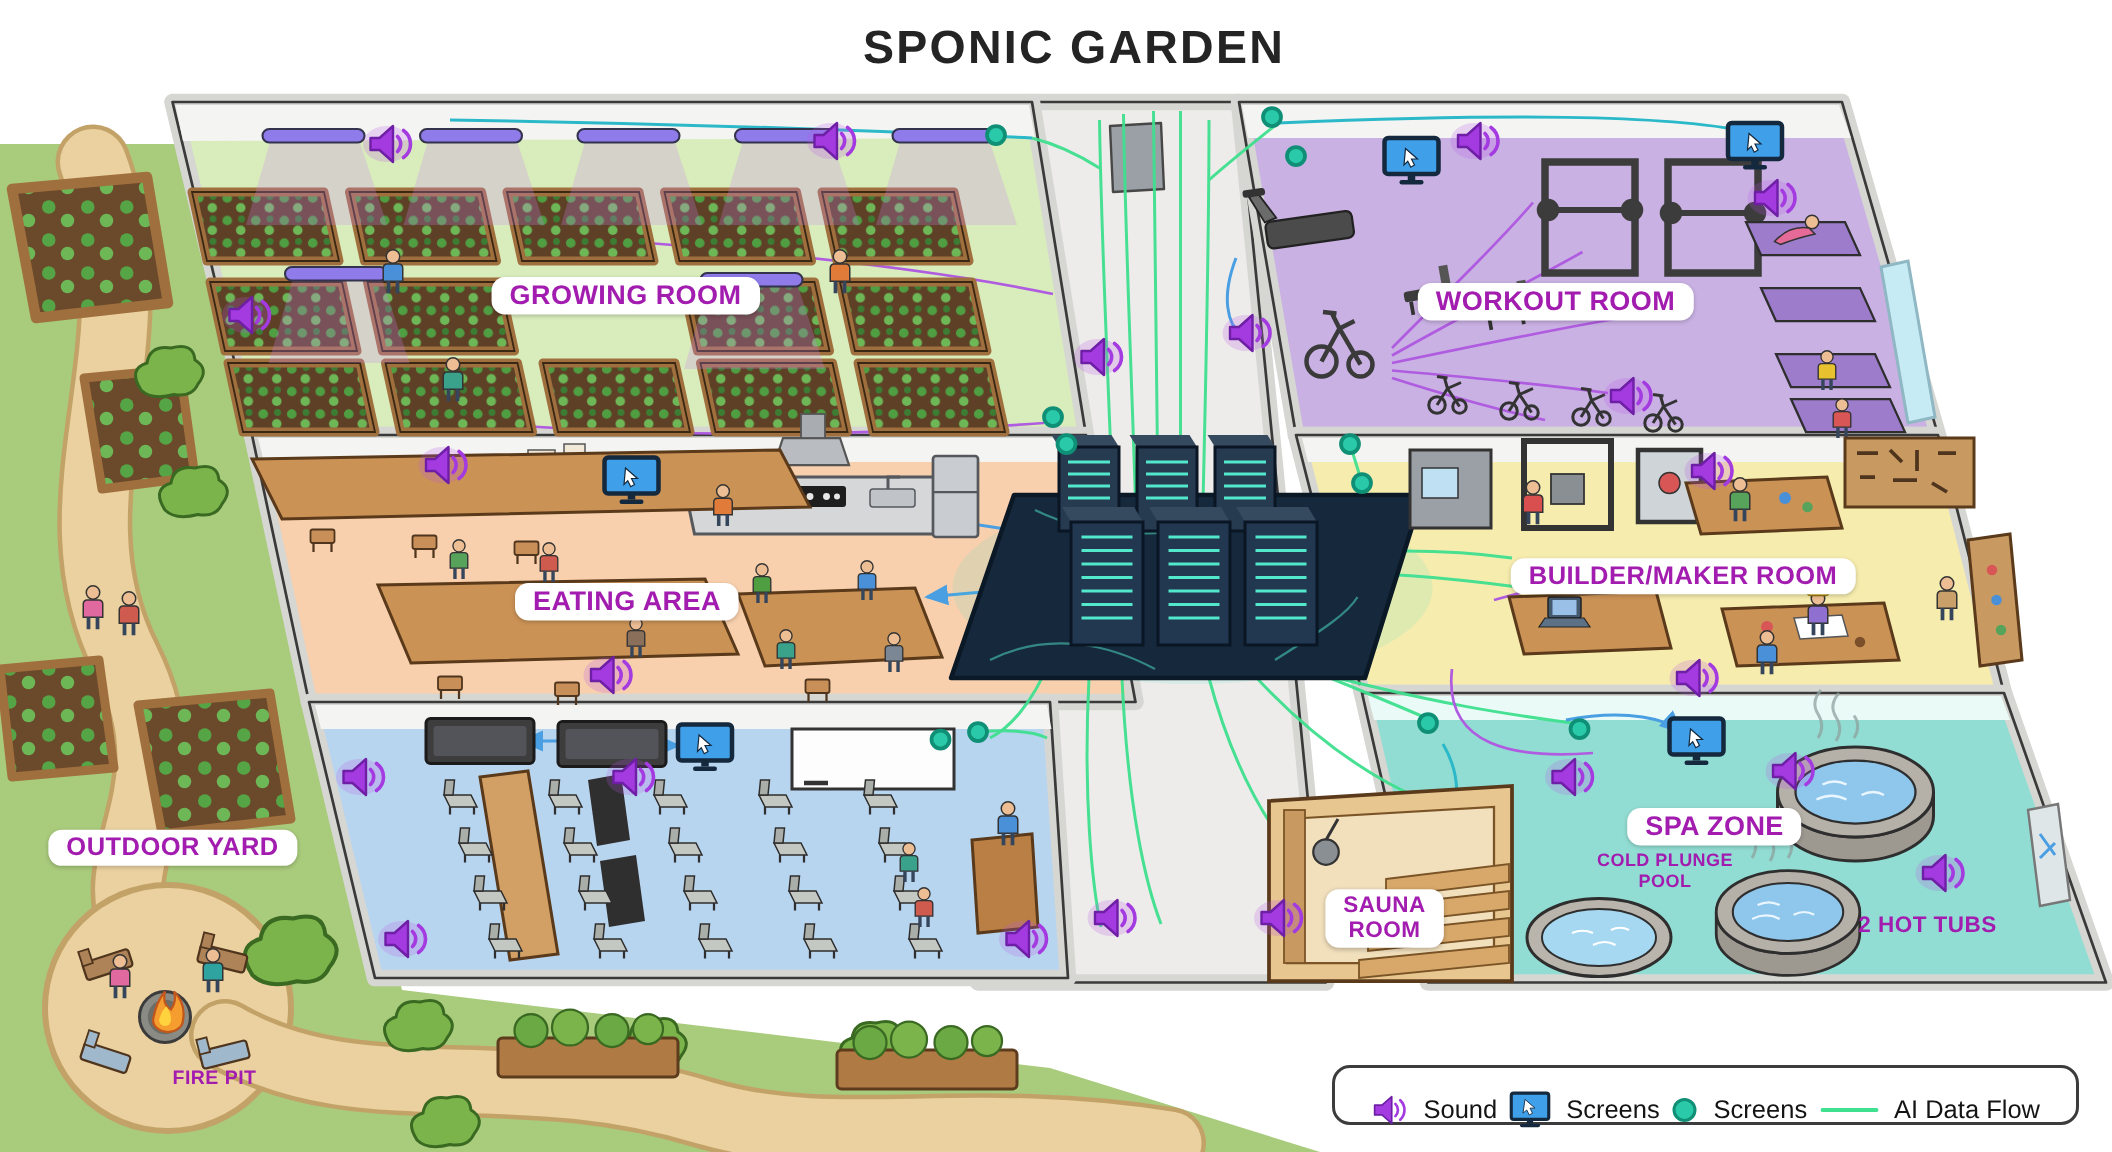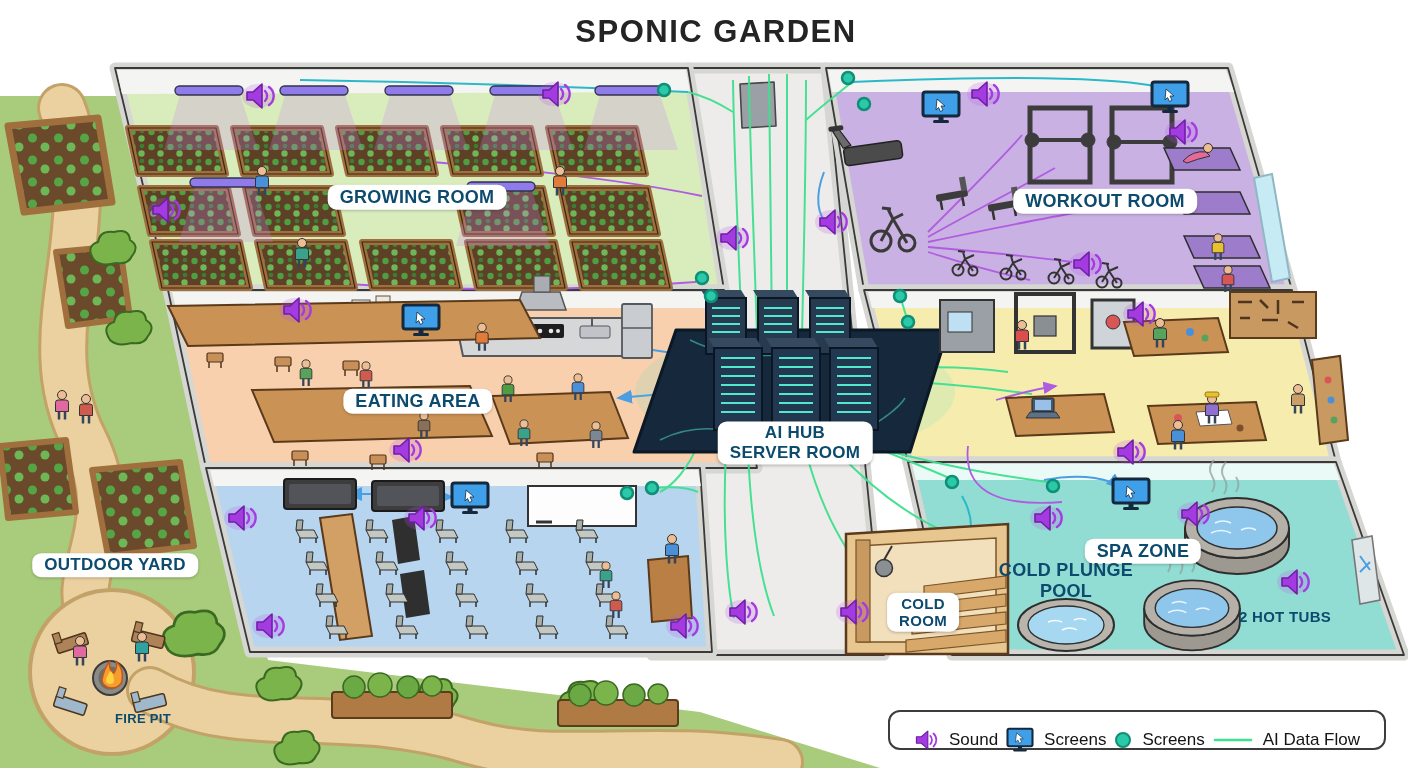--- a/index.html
+++ b/index.html
@@ -2,26 +2,26 @@
 <html><head>
 <meta charset="utf-8">
 <style>
   html,body{margin:0;padding:0;background:#ffffff;}
   .stage{position:relative;width:1408px;height:768px;overflow:hidden;background:#ffffff;
          font-family:"Liberation Sans",sans-serif;}
   .stage svg.scene{position:absolute;left:0;top:0;}
   .title{position:absolute;top:14px;left:0;right:0;margin:0;text-align:center;
          font-size:31px;font-weight:bold;letter-spacing:1.5px;color:#242424;z-index:6;padding-left:24px;}
   .room-label{position:absolute;transform:translate(-50%,-50%);background:#ffffff;
-        padding:2px 12px;border-radius:9px;font-weight:bold;font-size:17px;color:#0c4a6e;
+        padding:2px 12px;border-radius:9px;font-weight:bold;font-size:17px;color:#a21caf;
         white-space:nowrap;box-shadow:0 1px 3px rgba(0,0,0,0.22);text-align:center;
         line-height:1.15;z-index:5;letter-spacing:0.3px;}
   .room-label span{display:block;}
   .bare{background:transparent;box-shadow:none;padding:0;border-radius:0;}
-  .f18{font-size:18px;} .f15{font-size:15px;} .f14{font-size:18px;} .f13{font-size:13px;margin-left:45px;}
+  .f18{font-size:18px;} .f15{font-size:15px;} .f14{font-size:12px;margin-left:44px;} .f13{font-size:13px;margin-left:45px;}
   .legend{position:absolute;left:888px;top:710px;width:498px;height:40px;background:#ffffff;
         border:2px solid #3c3c3c;border-radius:12px;display:flex;align-items:center;
         justify-content:space-between;padding:0 24px;box-sizing:border-box;z-index:6;}
   .legend-item{display:flex;align-items:center;gap:9px;font-size:17px;color:#141414;margin-top:20px;}
   .legend-item .lbl{font-weight:normal;}
 </style>
 </head>
 <body>
 
 <div class="stage">
@@ -539,29 +539,26 @@
   <use href="#spk" x="852" y="612"></use>
   <use href="#spk" x="1046" y="518"></use>
   <use href="#spk" x="1193" y="514"></use>
   <use href="#spk" x="1293" y="582"></use>
 </g>
 </svg>
 
 <h1 class="title">SPONIC GARDEN</h1>
 
 <div class="room-label f18" style="left:417px;top:197px">GROWING ROOM</div>
-<div class="room-label f18" style="left:1105px;top:201px">WORKOUT ROOM</div>
+<div class="room-label f18" style="left:1037px;top:201px">WORKOUT ROOM</div>
 <div class="room-label f18" style="left:418px;top:401px">EATING AREA</div>
-<div class="room-label" style="left:795px;top:443px">
-  <span>AI HUB</span>
-  <span>SERVER ROOM</span>
-</div>
+<div class="room-label" style="left:1122px;top:384px">BUILDER/MAKER ROOM</div>
 <div class="room-label f18" style="left:1143px;top:551px">SPA ZONE</div>
 <div class="room-label f15" style="left:923px;top:612px">
-  <span>COLD</span>
+  <span>SAUNA</span>
   <span>ROOM</span>
 </div>
 <div class="room-label" style="left:115px;top:565px">OUTDOOR YARD</div>
 <div class="room-label bare f14" style="left:1066px;top:581px">
   <span>COLD PLUNGE</span>
   <span>POOL</span>
 </div>
 <div class="room-label bare f15" style="left:1285px;top:617px">2 HOT TUBS</div>
 <div class="room-label bare f13" style="left:98px;top:719px">FIRE PIT</div>
 

